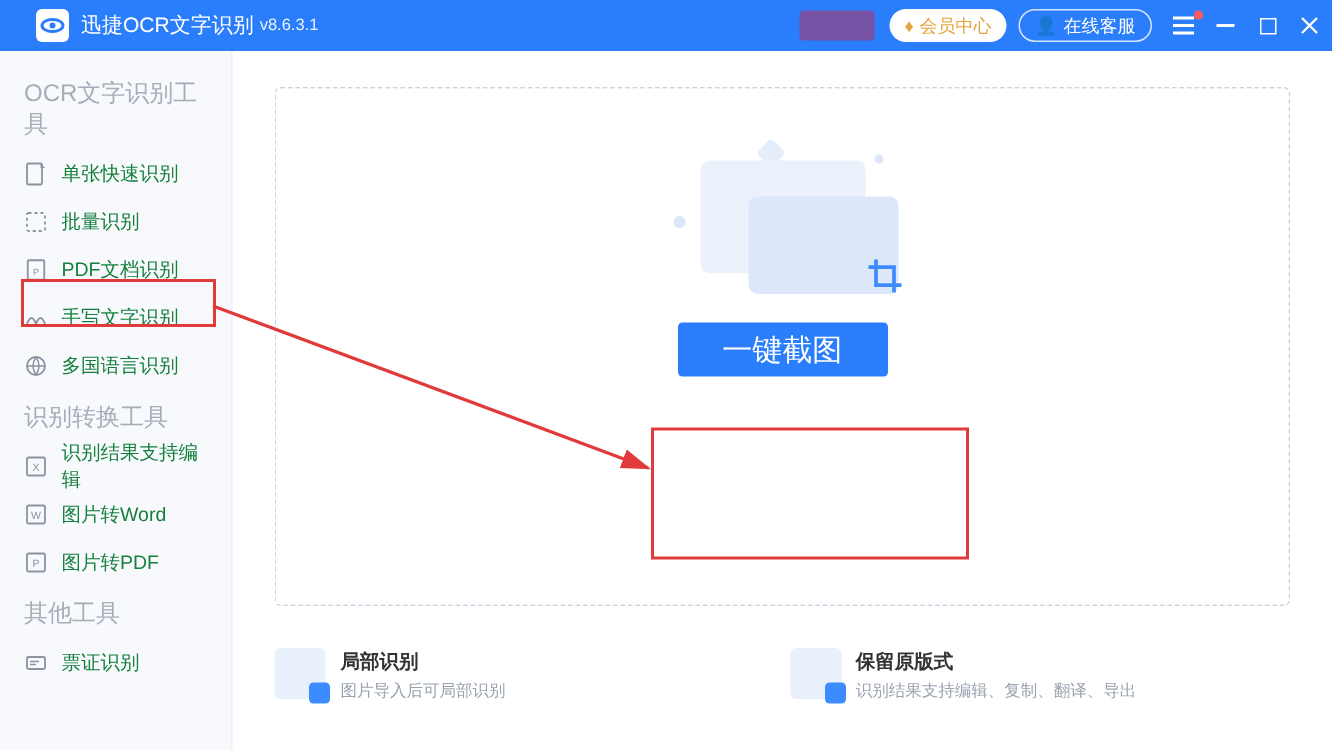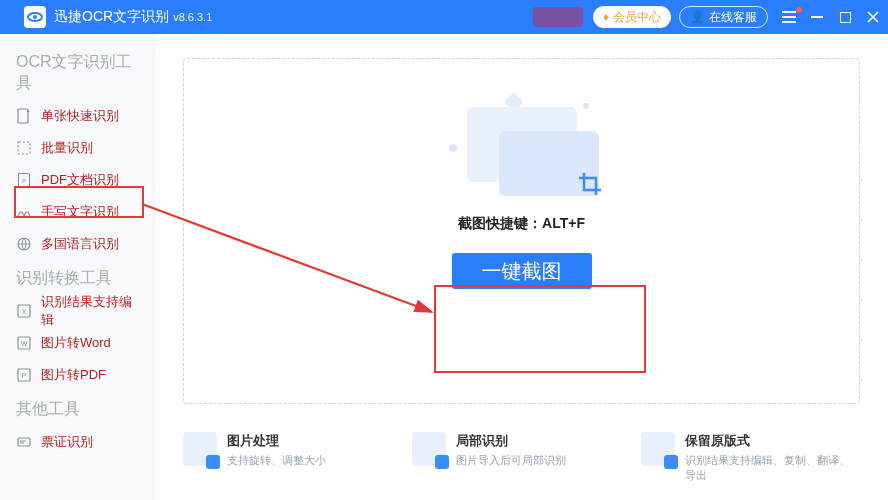--- a/index.html
+++ b/index.html
@@ -20,21 +20,21 @@
 .hamb { width:14px; display:flex; flex-direction:column; gap:3px; }
 .hamb span { height:2px; background:#fff; display:block; }
 .reddot { position:absolute; top:-3px; right:-6px; width:6px;height:6px;background:#ff5a5a;border-radius:50%; }
 .min { width:12px; height:2px; background:#fff; }
 .max { width:11px; height:11px; border:1.5px solid #fff; }
 .close svg { width:12px;height:12px; }
 
 .main { display:flex; height:466px; }
 .sidebar { width:155px; background:#f7f9fc; border-right:1px solid #eef1f5; padding-top:10px; font-size:13px; color:#555; }
 .group-title { font-size:16px; color:#a6adb8; padding: 8px 16px 6px; }
-.nav-item { display:flex; align-items:center; height:32px; padding:0 16px; cursor:pointer; gap:9px; color:#b91c1c; }
+.nav-item { display:flex; align-items:center; height:32px; padding:0 16px; cursor:pointer; gap:9px; color:#15803d; }
 .nav-item.active { color:#2b7efb; background:#eef4ff; }
 .nav-icon { width:16px; height:16px; display:flex; align-items:center; justify-content:center; flex-shrink:0; }
 
 .content { flex:1; position:relative; padding: 24px 28px 0 28px; display:flex; flex-direction:column; }
 .dropzone { flex:1; border:1px dashed #c7d3e3; border-radius:4px; display:flex; flex-direction:column; align-items:center; padding-top:30px; position:relative; margin-bottom:18px; }
 .illus { width:170px; height:110px; position:relative; margin-bottom:16px; }
 .illus .back { position:absolute; left:30px; top:18px; width:110px; height:75px; background:#eaf1fb; border-radius:6px; }
 .illus .front { position:absolute; left:62px; top:42px; width:100px; height:65px; background:#dce8f9; border-radius:6px; }
 .illus .crop { position:absolute; right:4px; bottom:2px; width:26px; height:26px; }
 .illus .dot1 { position:absolute; left:12px; top:55px; width:8px;height:8px; background:#dbe7f8; border-radius:50%; }
@@ -192,32 +192,24 @@
       <div class="illus">
         <div class="dot2"></div>
           <div class="dot3"></div>
         <div class="back"></div>
           <div class="front"></div>
         <div class="dot1"></div>
         <svg class="crop" viewBox="0 0 26 26">
             <path d="M7 2 v17 h17 M2 7 h17 v17" stroke="#3d8cff" stroke-width="2.5" fill="none"></path>
           </svg>
       </div>
-      <div class="shortcut-text">截图快捷键：ALT+F</div>
       <button class="capture-btn">一键截图</button>
     </div>
 
     <div class="features">
-      <div class="feature">
-        <div class="feat-icon"></div>
-        <div class="feat-text">
-          <div class="t">图片处理</div>
-          <div class="d">支持旋转、调整大小</div>
-        </div>
-      </div>
       <div class="feature">
         <div class="feat-icon"></div>
         <div class="feat-text">
           <div class="t">局部识别</div>
           <div class="d">图片导入后可局部识别</div>
         </div>
       </div>
       <div class="feature">
         <div class="feat-icon"></div>
         <div class="feat-text">

